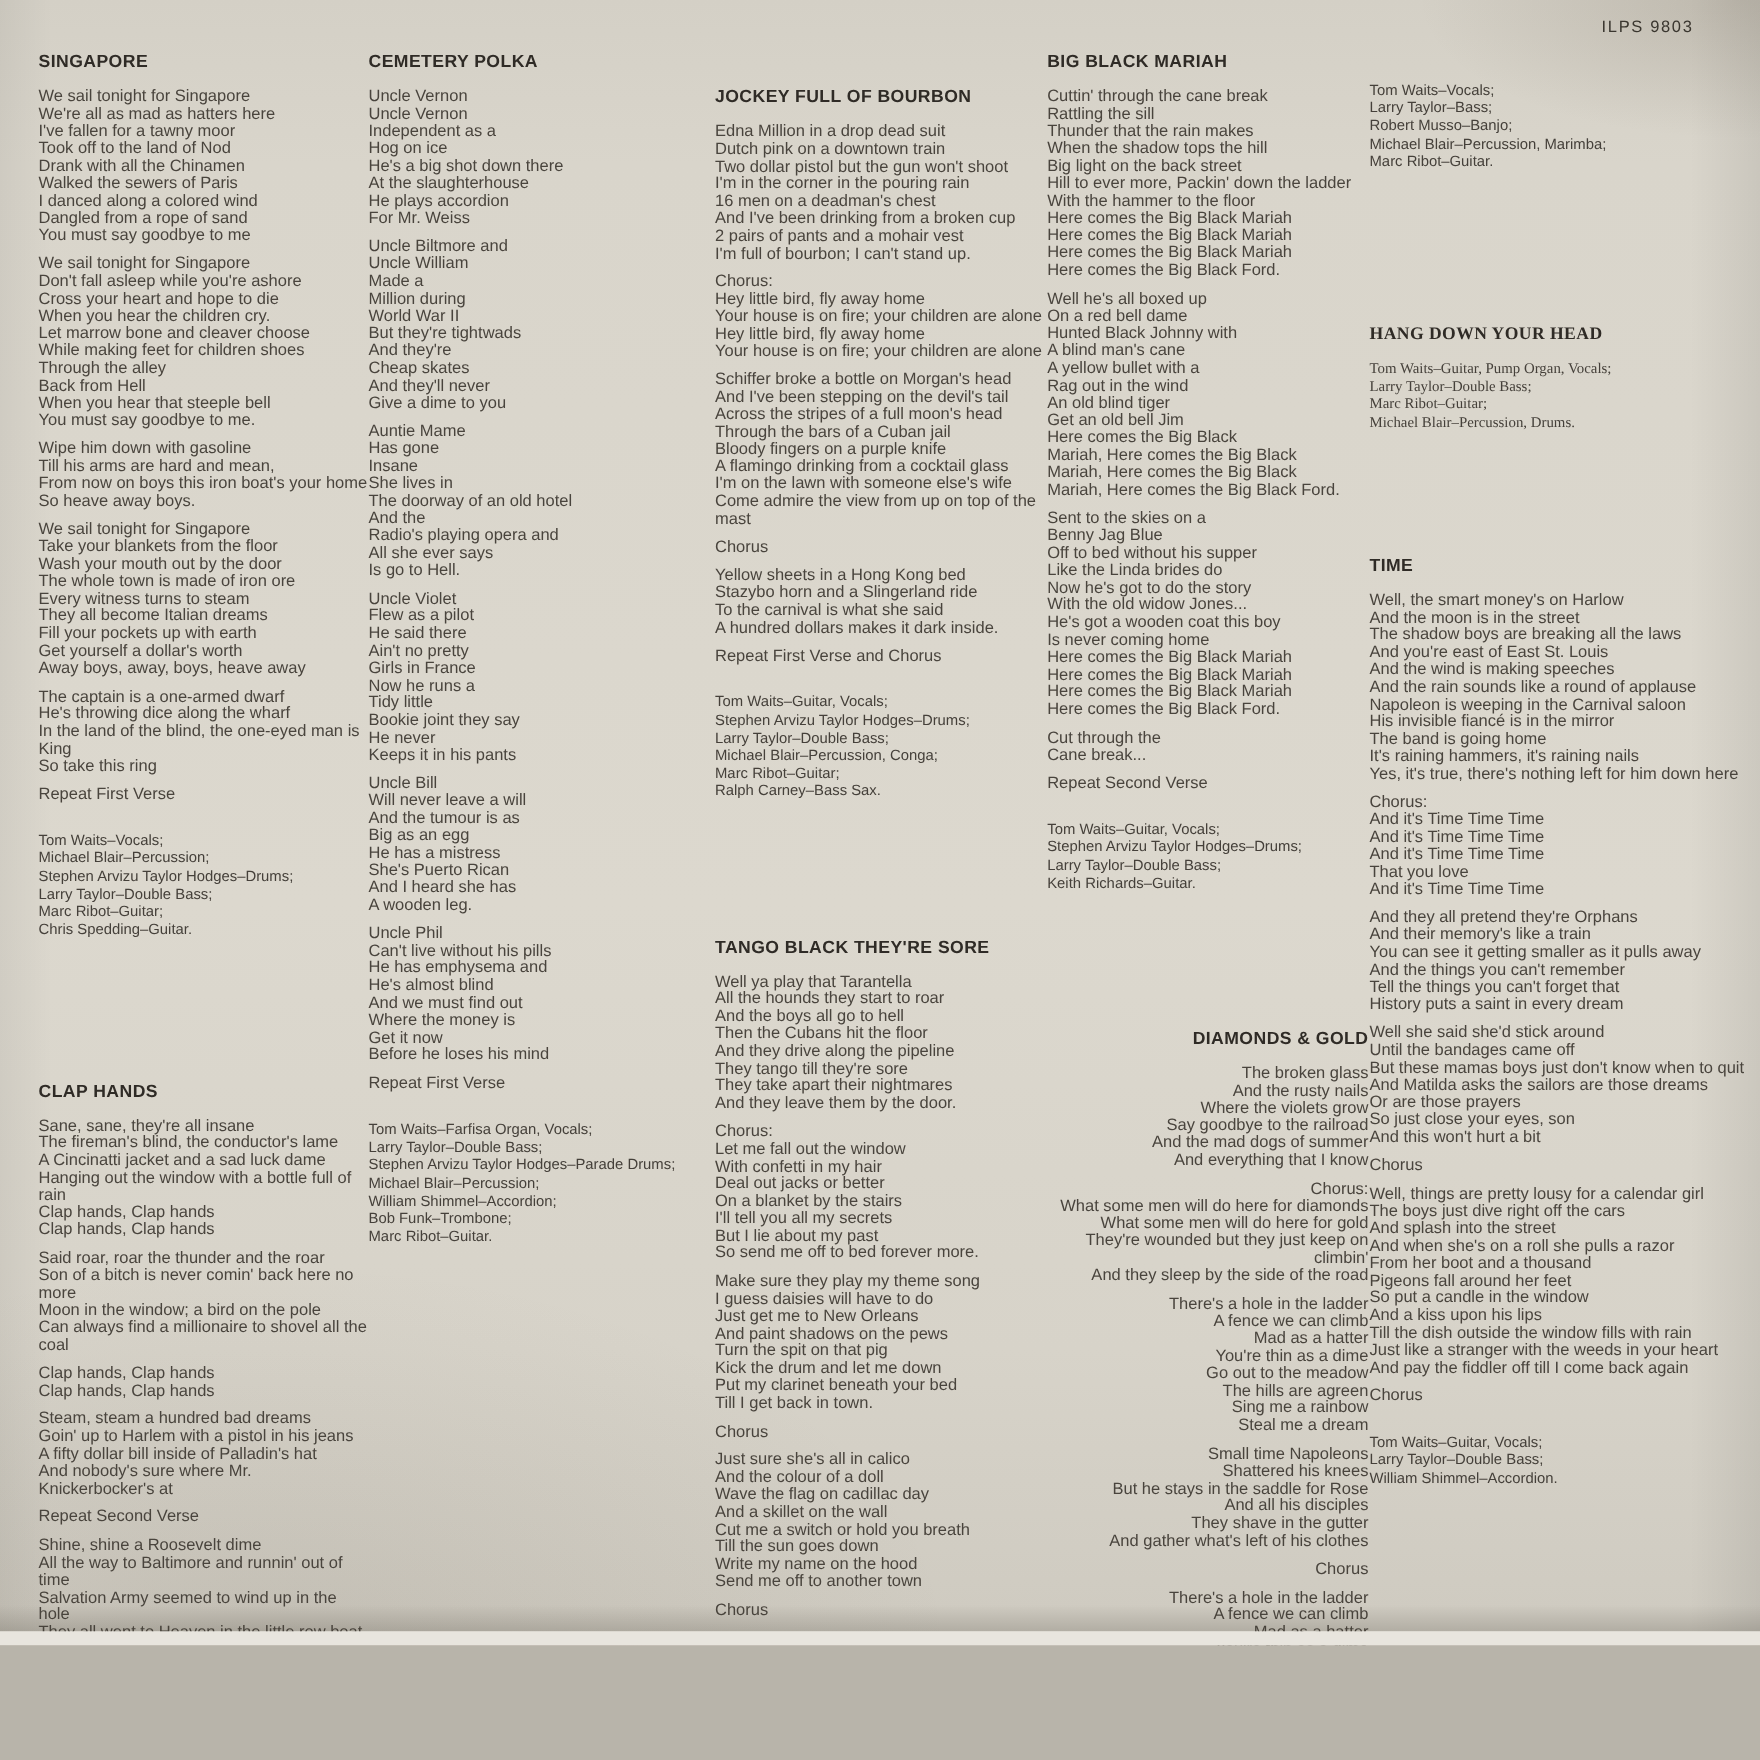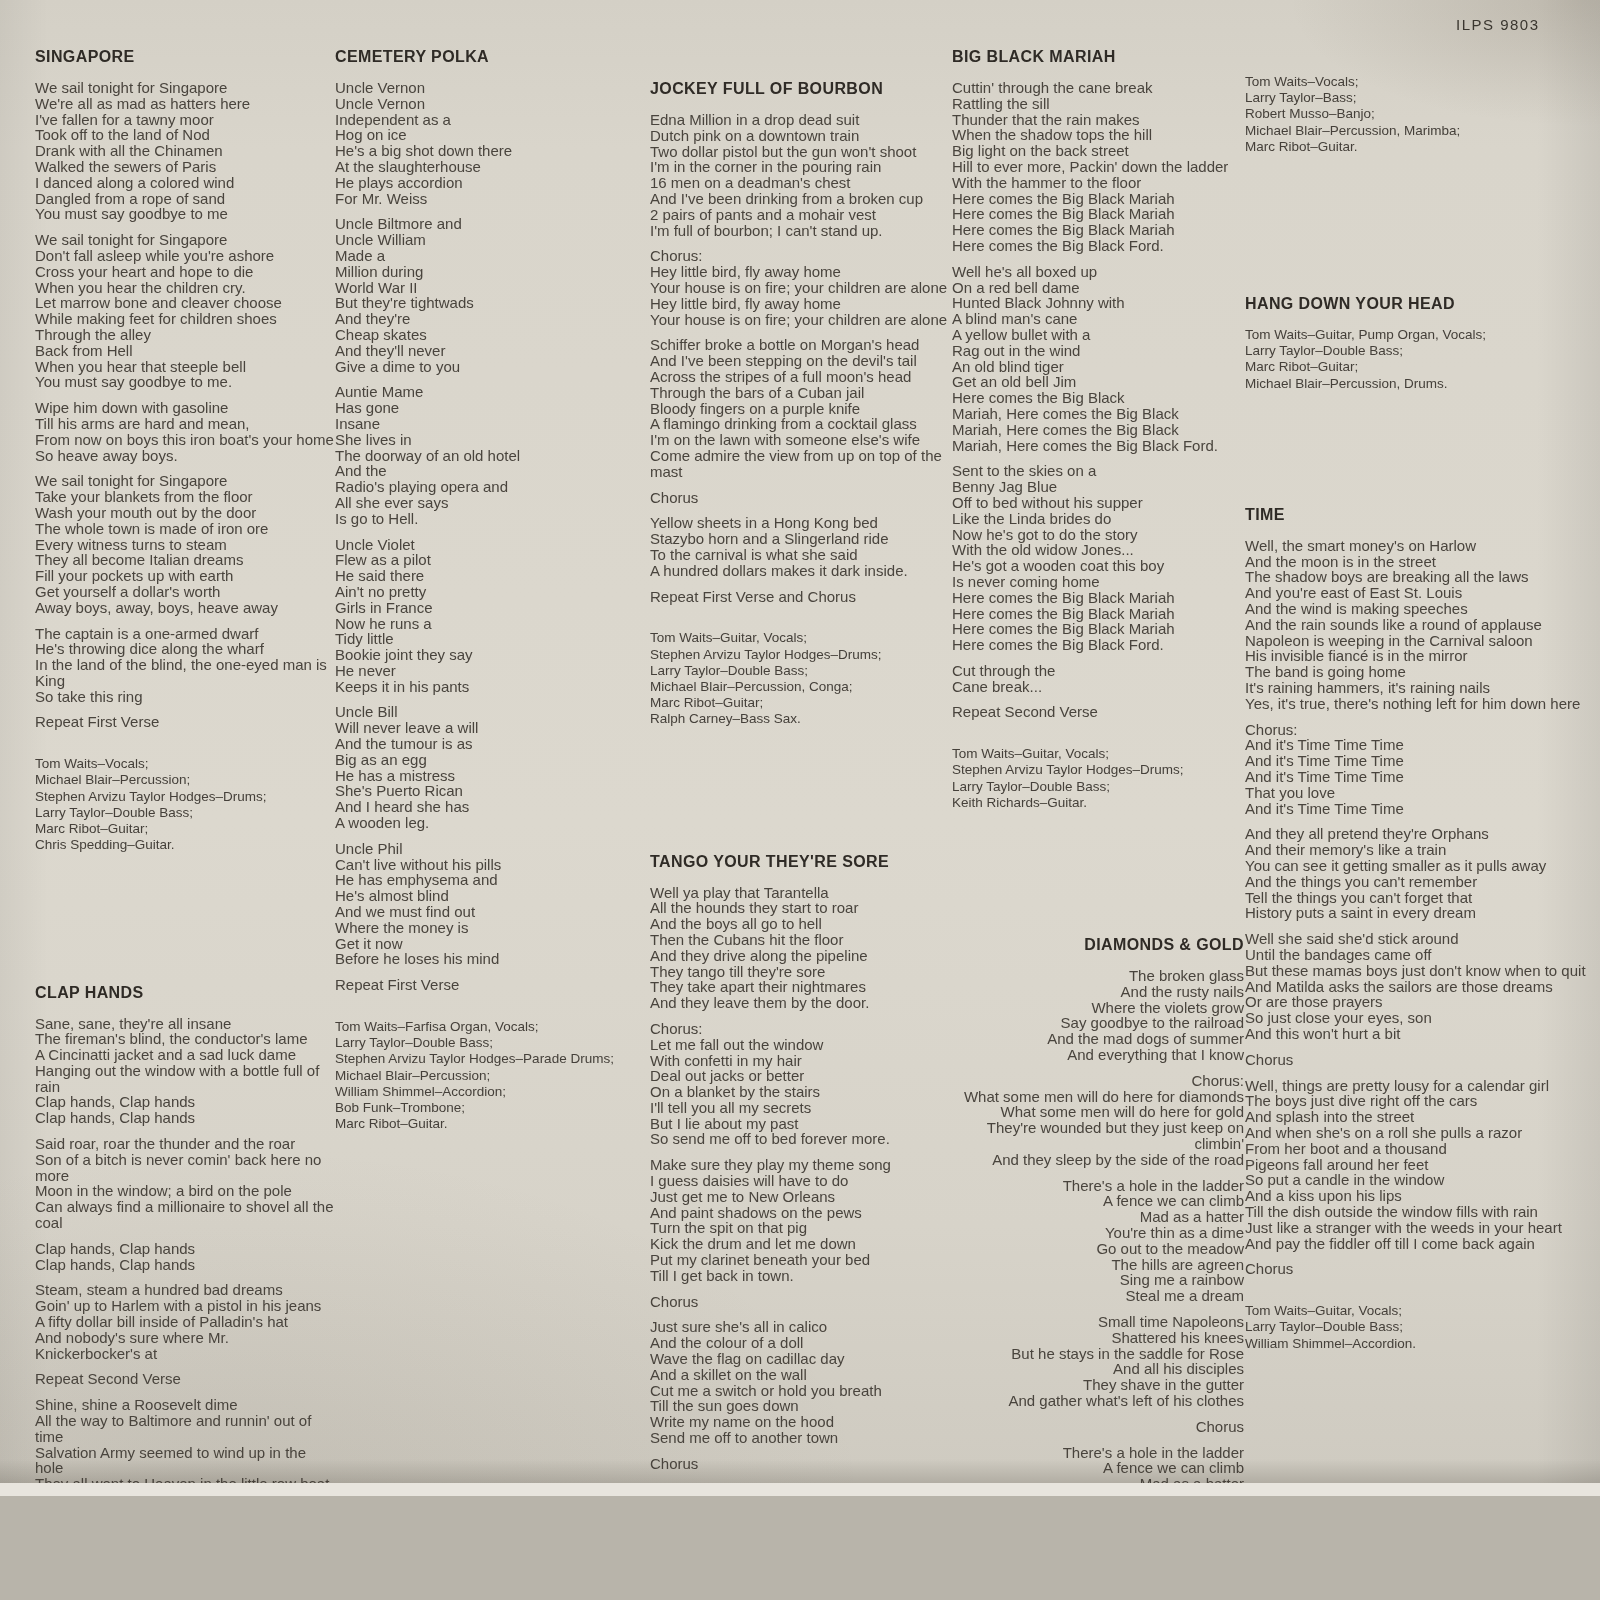--- a/index.html
+++ b/index.html
@@ -21,21 +21,21 @@
   .col{position:absolute; top:48px;}
   #col1{left:35px;  width:302px;}
   #col2{left:335px; width:302px;}
   #col3{left:650px; width:308px;margin-top:32px;}
   #col4{left:952px; width:292px;}
   #col5{left:1245px;width:345px;}
   .song{margin:0;}
   #col1 .song:nth-of-type(2){margin-top:130px;}
   #col3 .song:nth-of-type(2){margin-top:125px;}
   #col4 .song:nth-of-type(2){margin-top:125px;text-align:right;}
-  #col5 .song:nth-of-type(2){margin-top:140px;}
+  #col5 .song:nth-of-type(2){margin-top:140px;font-family:Liberation Serif, serif;}
   #col5 .song:nth-of-type(3){margin-top:114px;}
   .song-title{
     font-size:16px; font-weight:bold; color:#2f2b26;
     letter-spacing:0.4px; margin:0 0 14px 0;
   }
   .stanza{
     margin:0 0 10px 0;
     font-size:15px; line-height:15.8px; color:#49443d;
   }
   .credits{
@@ -99,21 +99,21 @@
         <h2 class="song-title">JOCKEY FULL OF BOURBON</h2>
         <p class="stanza">Edna Million in a drop dead suit<br>Dutch pink on a downtown train<br>Two dollar pistol but the gun won't shoot<br>I'm in the corner in the pouring rain<br>16 men on a deadman's chest<br>And I've been drinking from a broken cup<br>2 pairs of pants and a mohair vest<br>I'm full of bourbon; I can't stand up.</p>
         <p class="stanza">Chorus:<br>Hey little bird, fly away home<br>Your house is on fire; your children are alone<br>Hey little bird, fly away home<br>Your house is on fire; your children are alone</p>
         <p class="stanza">Schiffer broke a bottle on Morgan's head<br>And I've been stepping on the devil's tail<br>Across the stripes of a full moon's head<br>Through the bars of a Cuban jail<br>Bloody fingers on a purple knife<br>A flamingo drinking from a cocktail glass<br>I'm on the lawn with someone else's wife<br>Come admire the view from up on top of the mast</p>
         <p class="stanza">Chorus</p>
         <p class="stanza">Yellow sheets in a Hong Kong bed<br>Stazybo horn and a Slingerland ride<br>To the carnival is what she said<br>A hundred dollars makes it dark inside.</p>
         <p class="stanza">Repeat First Verse and Chorus</p>
         <p class="credits">Tom Waits–Guitar, Vocals;<br>Stephen Arvizu Taylor Hodges–Drums;<br>Larry Taylor–Double Bass;<br>Michael Blair–Percussion, Conga;<br>Marc Ribot–Guitar;<br>Ralph Carney–Bass Sax.</p>
       </section>
       <section class="song">
-        <h2 class="song-title">TANGO YOUR THEY'RE SORE</h2>
+        <h2 class="song-title">TANGO BLACK THEY'RE SORE</h2>
         <p class="stanza">Well ya play that Tarantella<br>All the hounds they start to roar<br>And the boys all go to hell<br>Then the Cubans hit the floor<br>And they drive along the pipeline<br>They tango till they're sore<br>They take apart their nightmares<br>And they leave them by the door.</p>
         <p class="stanza">Chorus:<br>Let me fall out the window<br>With confetti in my hair<br>Deal out jacks or better<br>On a blanket by the stairs<br>I'll tell you all my secrets<br>But I lie about my past<br>So send me off to bed forever more.</p>
         <p class="stanza">Make sure they play my theme song<br>I guess daisies will have to do<br>Just get me to New Orleans<br>And paint shadows on the pews<br>Turn the spit on that pig<br>Kick the drum and let me down<br>Put my clarinet beneath your bed<br>Till I get back in town.</p>
         <p class="stanza">Chorus</p>
         <p class="stanza">Just sure she's all in calico<br>And the colour of a doll<br>Wave the flag on cadillac day<br>And a skillet on the wall<br>Cut me a switch or hold you breath<br>Till the sun goes down<br>Write my name on the hood<br>Send me off to another town</p>
         <p class="stanza">Chorus</p>
         <p class="credits">Tom Waits–Piano, Vocals;<br>Bob Funk–Trombone;<br>Greg Cohen–Double Bass.</p>
       </section>
     </div>
   <div class="col" id="col4">

